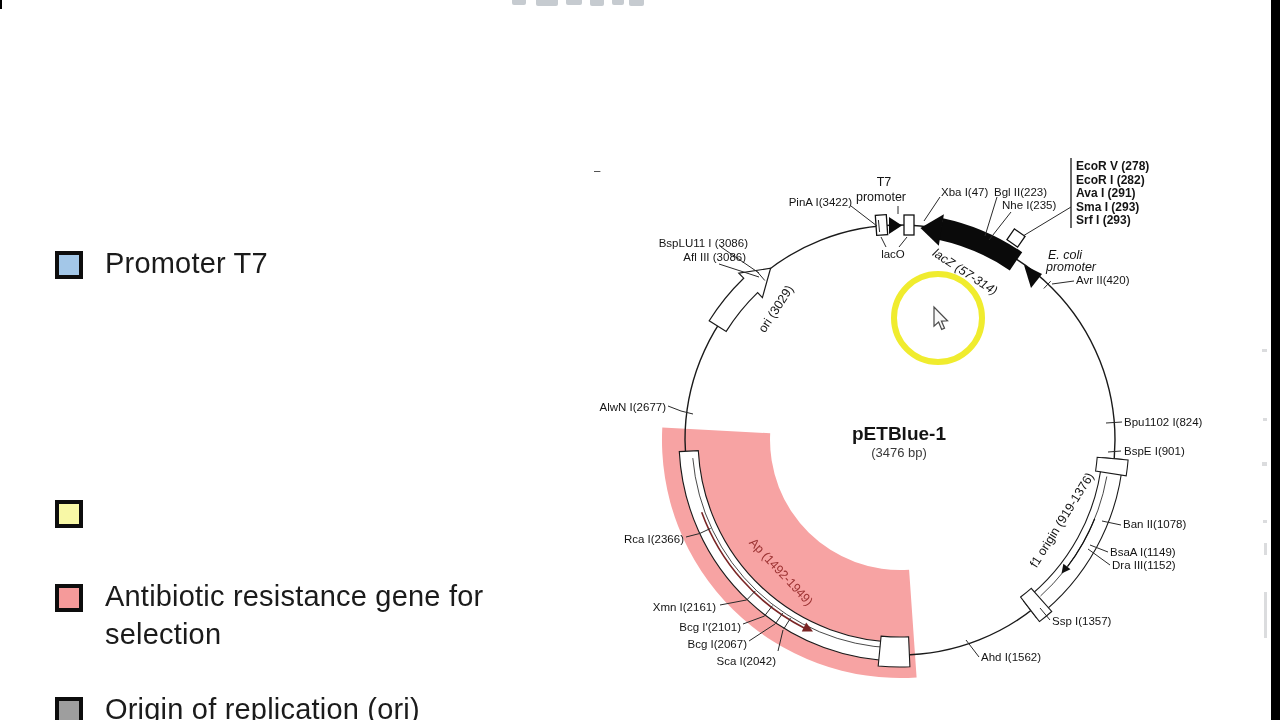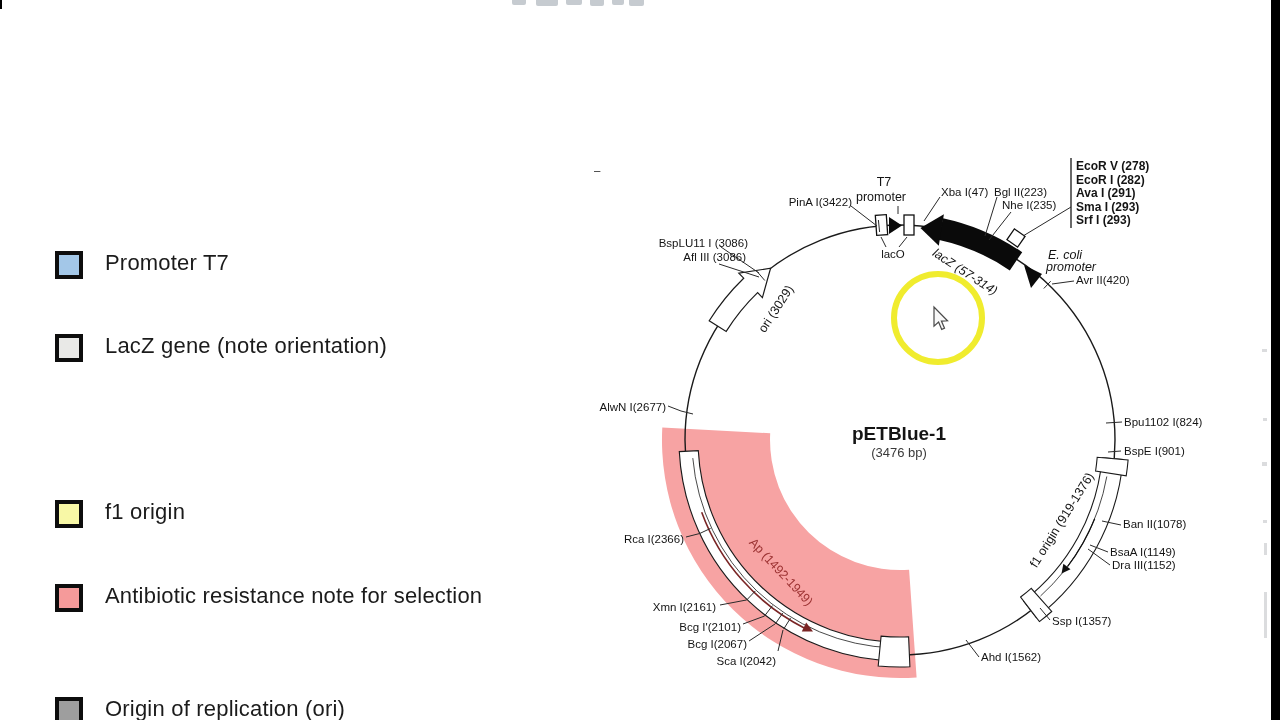--- a/index.html
+++ b/index.html
@@ -8,21 +8,21 @@
     background:#ffffff;font-family:"Liberation Sans", sans-serif;
   }
   .right-bar{position:absolute;top:0;right:0;width:9px;height:720px;background:#000;}
   .corner-sliver{position:absolute;top:0;left:0;width:2px;height:9px;background:#000;}
   .top-frag{position:absolute;top:0;background:#c6cbd0;border-radius:0 0 2px 2px;}
   .legend{position:absolute;left:0;top:0;width:560px;height:720px;}
   .legend-row{position:absolute;left:55px;display:flex;align-items:flex-start;}
   .swatch{width:20px;height:20px;border:4px solid #0d0d0d;flex:0 0 auto;margin-top:3px;}
   .legend-label{
     margin-left:22px;max-width:420px;
-    font-size:22px;line-height:38px;color:#1b1b1b;margin-top:-4px;
+    font-size:29px;line-height:38px;color:#1b1b1b;margin-top:-4px;
     letter-spacing:0.2px;
   }
   svg text{fill:#141414;}
   .site{font-size:11.5px;}
   .site-bold{font-size:12px;font-weight:bold;}
   .gene-label{font-size:12.5px;}
   .ital{font-style:italic;}
   .map-title{font-size:19px;font-weight:bold;}
   .map-sub{font-size:13px;fill:#3a3a3a;}
   .edge-mark{fill:#8a8f94;}
@@ -40,31 +40,26 @@
 </div>
 
 <div class="corner-sliver"></div>
 <div class="right-bar"></div>
 
 <div class="legend">
   <div class="legend-row" style="top:248px">
     <span class="swatch" style="background: rgb(163, 199, 232);"></span>
     <span class="legend-label">Promoter T7</span>
   </div>
-  <div class="legend-row" style="top:331px">
-    <span class="swatch" style="background: rgb(233, 233, 231);"></span>
-    <span class="legend-label">LacZ gene (note orientation)</span>
-  </div>
   <div class="legend-row" style="top:497px">
     <span class="swatch" style="background: rgb(248, 248, 166);"></span>
-    <span class="legend-label">f1 origin</span>
   </div>
   <div class="legend-row" style="top:581px">
     <span class="swatch" style="background: rgb(245, 154, 154);"></span>
-    <span class="legend-label">Antibiotic resistance note for selection</span>
+    <span class="legend-label">Antibiotic resistance gene for selection</span>
   </div>
   <div class="legend-row" style="top:694px">
     <span class="swatch" style="background: rgb(158, 158, 158);"></span>
     <span class="legend-label">Origin of replication (ori)</span>
   </div>
 </div>
 
 <svg viewBox="580 140 700 560" style="position:absolute;left:580px;top:140px;width:700px;height:560px" xmlns="http://www.w3.org/2000/svg">
 
   <path d="M 916.6 677.4 A 238 238 0 0 1 662.3 427.6 L 770.2 433.2 A 130 130 0 0 0 909.1 569.7 Z" style="fill: rgb(247, 163, 163);"></path>

